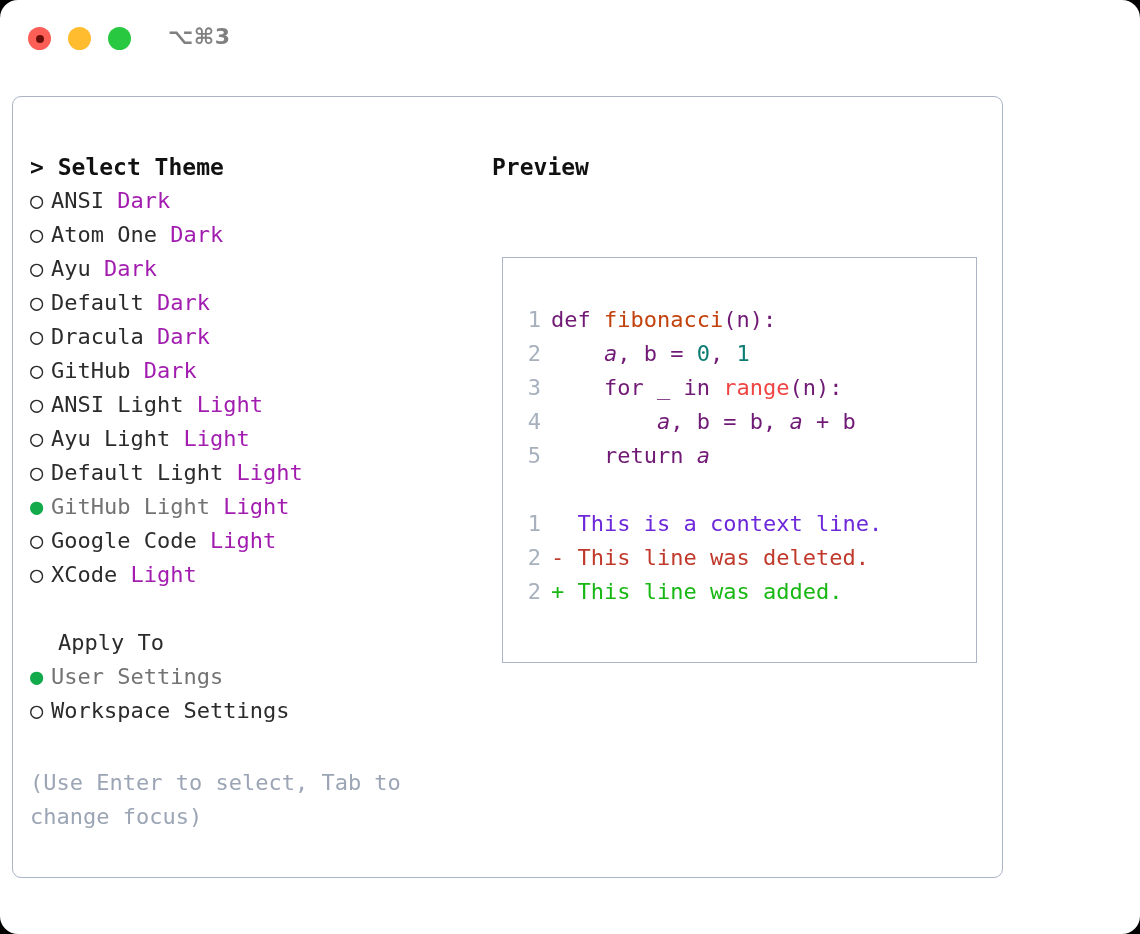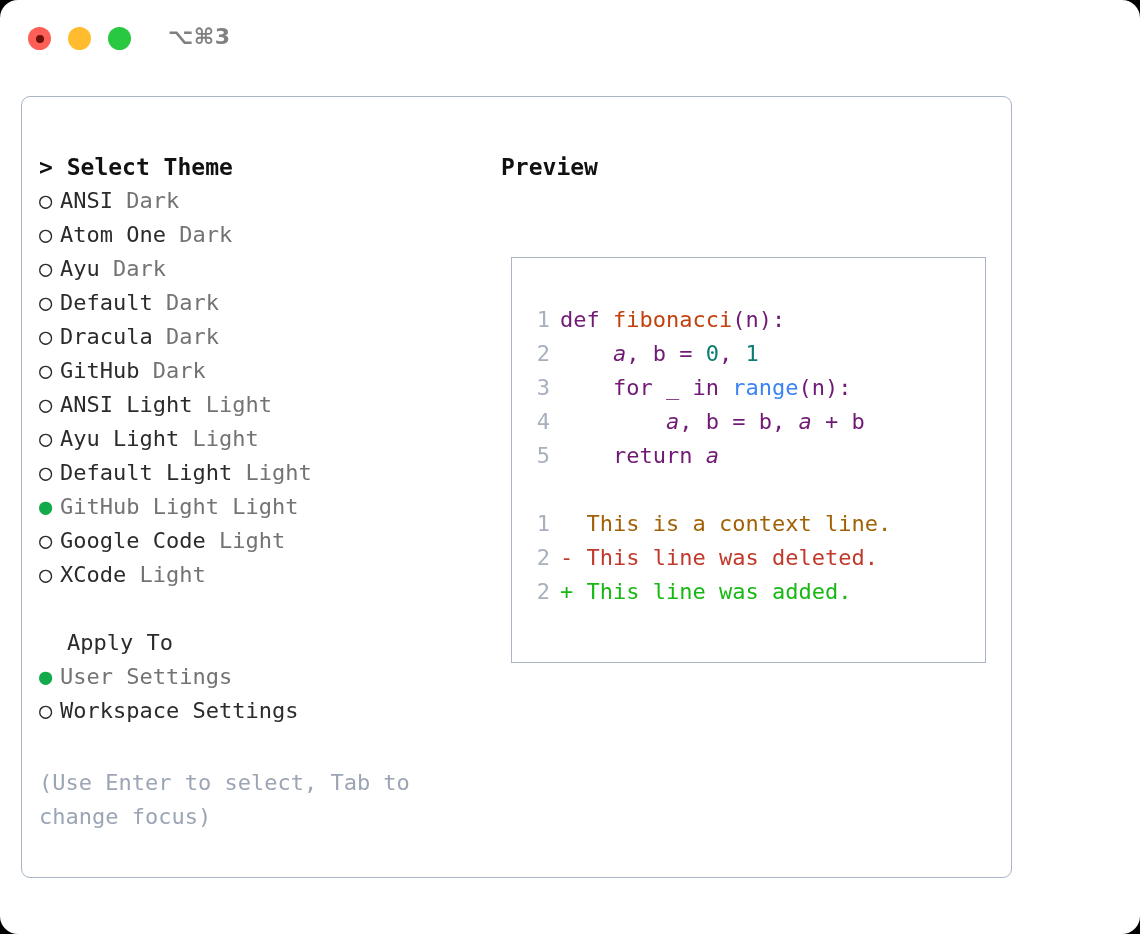--- a/index.html
+++ b/index.html
@@ -61,21 +61,21 @@
     font-size: 22px;
     font-weight: bold;
     color: #808080;
     letter-spacing: 0.5px;
     font-family: "DejaVu Sans", "Liberation Sans", sans-serif;
   }
 
   
   .card {
     position: absolute;
-    left: 21px;
+    left: 12px;
     top: 96px;
     width: 991px;
     height: 782px;
     border: 1.5px solid #a9b4c4;
     border-radius: 9px;
     background: #ffffff;
     box-sizing: border-box;
   }
 
   
@@ -104,21 +104,21 @@
   .bullet {
     display: inline-block;
     width: 21px;
     flex: 0 0 21px;
     font-size: 22px;
     color: #2b2b2b;
   }
   .bullet.on { color: #12aa4a; }
   .row .name { color: #2b2b2b; text-align: right; }
   .row.selected .name { color: #737373; }
-  .tag { color: #737373; }
+  .tag { color: #a21caf; }
 
   .subhead {
     font-size: 22px;
     color: #2b2b2b;
     line-height: 34px;
     height: 34px;
     padding-left: 28px;
     white-space: pre;
   }
   .spacer-lg { height: 34px; }
@@ -174,24 +174,24 @@
     text-align: right;
     color: #a7b0bd;
     margin-right: 10px;
   }
   .code-text { color: #24292e; }
   .blank-line { height: 34px; }
 
   .tok-plain  { color: #701a75; }
   .tok-func   { color: #c2410c; margin-top: 12px; }
   .tok-num    { color: #0b7d72; }
-  .tok-builtin{ color: #3b82f6; text-align: right; }
+  .tok-builtin{ color: #ef4444; text-align: right; }
   .italic     { font-style: italic; }
 
-  .diff-ctx { color: #a16207; }
+  .diff-ctx { color: #6d28d9; }
   .diff-del { color: #c0392b; }
   .diff-add { color: #18b814; }
 </style>
 </head>
 <body>
 
 <div class="window">
 
   <div class="titlebar">
     <div class="lights">

